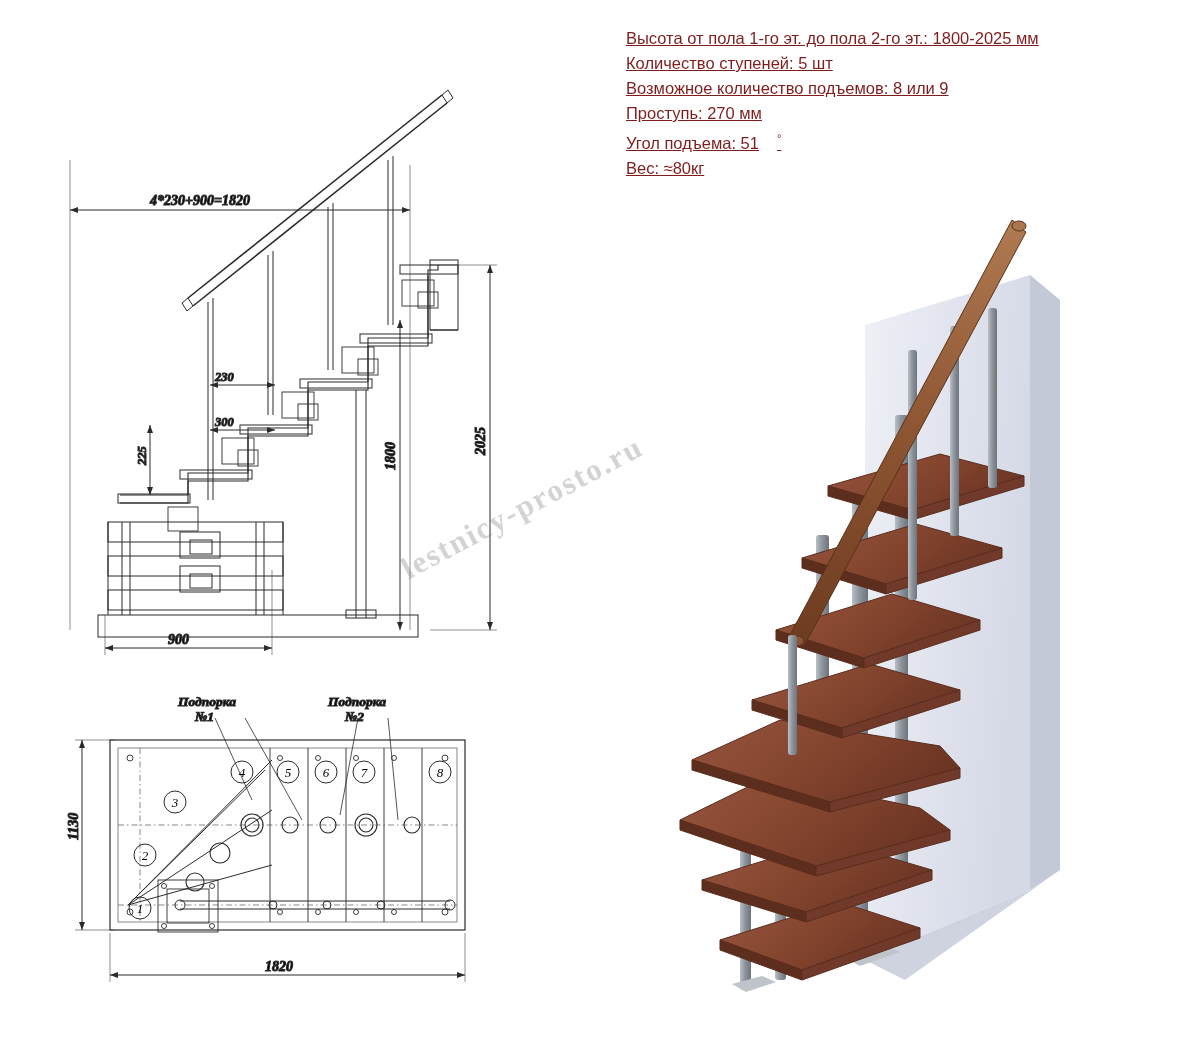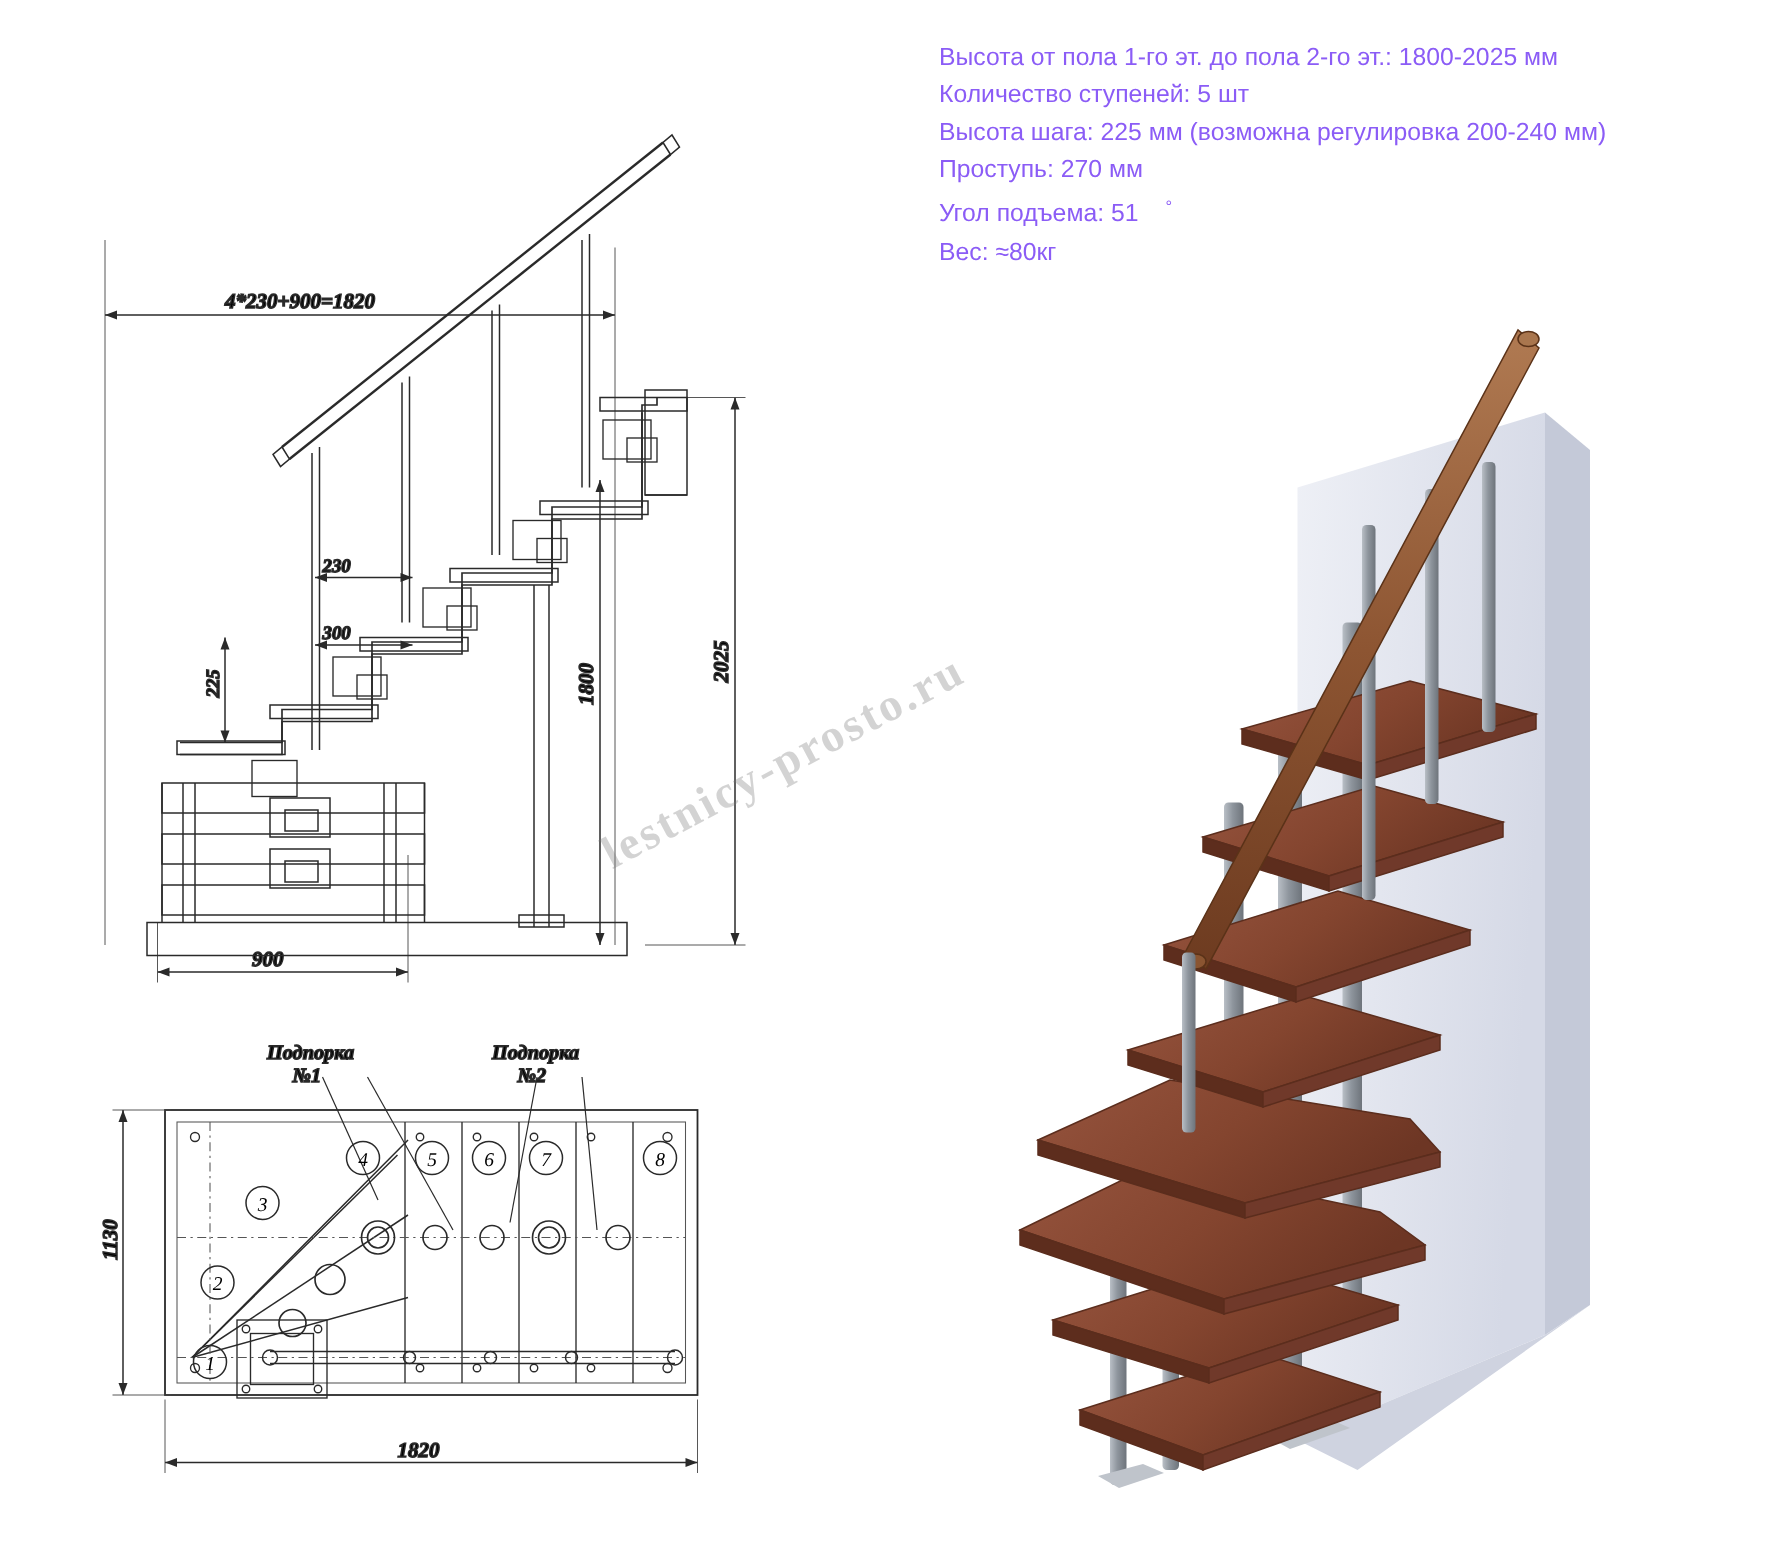--- a/index.html
+++ b/index.html
@@ -17,22 +17,23 @@
   }
   .spec-panel {
     position: absolute;
     left: 626px;
     top: 26px;
     width: 540px;
   }
   .spec-line {
     font-size: 16.5px;
     line-height: 25px;
-    color: #8b5cf6;
+    color: #7f1d1d;
     white-space: nowrap;
+    text-decoration: underline;
   }
   .deg-sup {
     font-size: 11px;
     vertical-align: super;
     padding-left: 18px;
   }
 
   
   #elevation, #plan, #render {
     position: absolute;
@@ -85,21 +86,21 @@
     white-space: nowrap;
     pointer-events: none;
   }
 </style>
 </head>
 <body>
 
 <div class="spec-panel">
   <div class="spec-line">Высота от пола 1-го эт. до пола 2-го эт.: 1800-2025 мм</div>
   <div class="spec-line">Количество ступеней: 5 шт</div>
-  <div class="spec-line">Высота шага: 225 мм (возможна регулировка 200-240 мм)</div>
+  <div class="spec-line">Возможное количество подъемов: 8 или 9</div>
   <div class="spec-line">Проступь: 270 мм</div>
   <div class="spec-line">
     <span>Угол подъема: 51</span><span class="deg-sup">°</span>
   </div>
   <div class="spec-line">Вес: ≈80кг</div>
 </div>
 
 <svg id="elevation" width="500" height="600" viewBox="0 0 500 600">
   <g fill="none" stroke="#2a2a2a" stroke-width="1">
 

